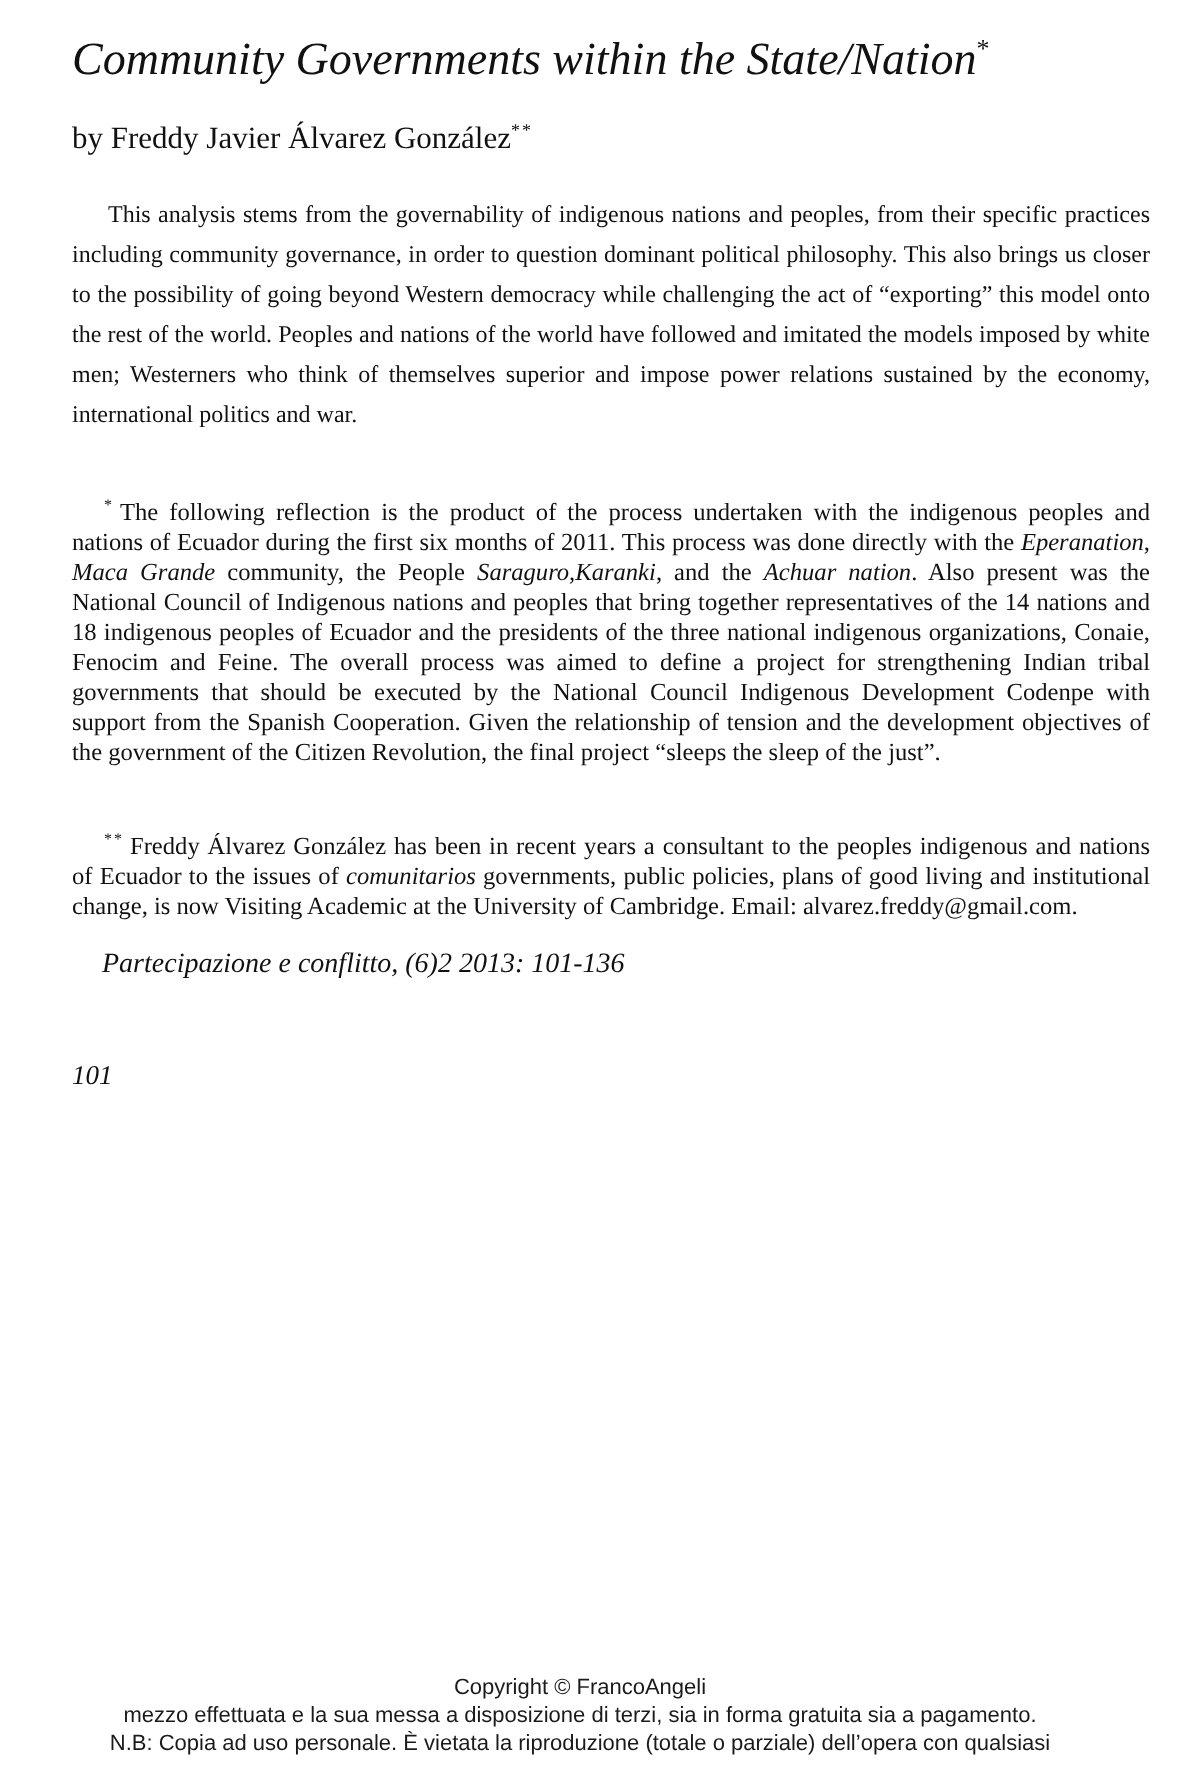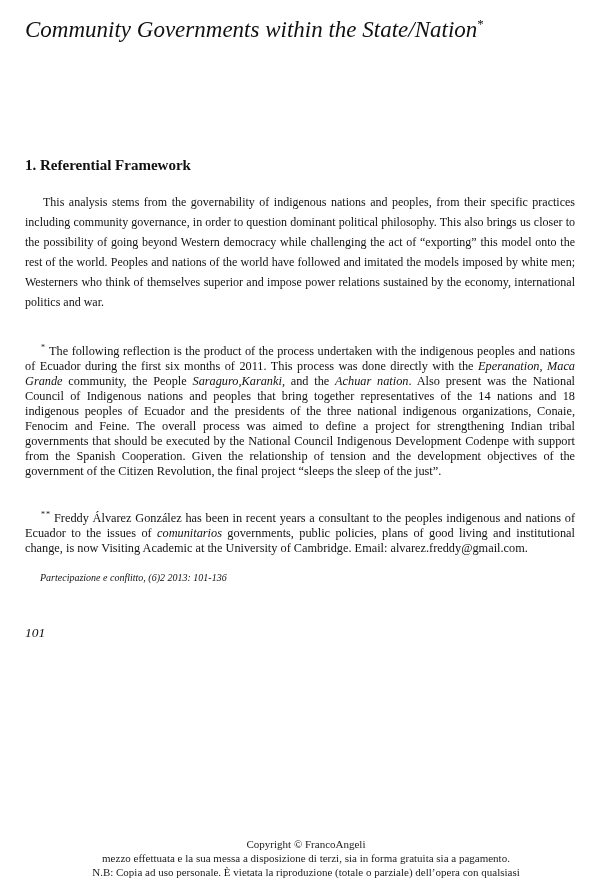--- a/index.html
+++ b/index.html
@@ -7,21 +7,21 @@
   body {
     width: 600px;
     font-family: "Liberation Serif", "DejaVu Serif", serif;
     color: #111111;
   }
   .page {
     position: relative;
     width: 600px;
     height: 891px;
     background: #ffffff;
-    padding: 16px 25px 0 25px;
+    padding: 16px 25px 0 36px;
     overflow: hidden;
   }
   .article-title {
     font-size: 23px;
     line-height: 28px;
     font-style: italic;
     font-weight: normal;
     white-space: nowrap;
   }
   .article-title sup {
@@ -69,51 +69,51 @@
   .footnotes sup {
     font-size: 8px;
     vertical-align: super;
     line-height: 0;
     margin-right: 3px;
     letter-spacing: 1px;
   }
   .journal-citation {
     margin-top: 14px;
     margin-left: 15px;
-    font-size: 10px;
+    font-size: 14px;
     line-height: 15px;
     font-style: italic;
   }
   .page-number {
     margin-top: 40px;
     text-align: left;
     font-size: 13.5px;
     font-style: italic;
   }
   .publisher-notice {
     position: absolute;
-    left: 16px;
+    left: 0;
     bottom: 12px;
     width: 580px;
     text-align: center;
-    font-family: Liberation Serif, serif;
+    font-family: Liberation Sans, sans-serif;
     font-size: 11px;
     line-height: 14px;
     color: #1a1a1a;
   }
 </style>
 </head>
 <body>
 
 <div class="page">
 
   <h1 class="article-title"><span>Community Governments within the State/Nation</span><sup>*</sup></h1>
 
+  <div class="byline"><span>by Freddy Javier Álvarez González</span><sup>**</sup></div>
 
-  <h2 class="section-heading">1. Referential Framework</h2>
 
   <div class="body-text">
     <p>This analysis stems from the governability of indigenous nations and peoples, from their specific practices including community governance, in order to question dominant political philosophy. This also brings us closer to the possibility of going beyond Western democracy while challenging the act of “exporting” this model onto the rest of the world. Peoples and nations of the world have followed and imitated the models imposed by white men; Westerners who think of themselves superior and impose power relations sustained by the economy, international politics and war.</p>
   </div>
 
   <div class="footnotes">
     <p><sup>*</sup><span><span>The following reflection is the product of the process undertaken with the indigenous peoples and nations of Ecuador during the first six months of 2011. This process was done directly with the </span><span style="font-style: italic;">Eperanation</span><span>, </span><span style="font-style: italic;">Maca Grande</span><span> community, the People </span><span style="font-style: italic;">Saraguro,Karanki</span><span>, and the </span><span style="font-style: italic;">Achuar nation</span><span>. Also present was the National Council of Indigenous nations and peoples that bring together representatives of the 14 nations and 18 indigenous peoples of Ecuador and the presidents of the three national indigenous organizations, Conaie, Fenocim and Feine. The overall process was aimed to define a project for strengthening Indian tribal governments that should be executed by the National Council Indigenous Development Codenpe with support from the Spanish Cooperation. Given the relationship of tension and the development objectives of the government of the Citizen Revolution, the final project “sleeps the sleep of the just”.</span></span></p>
     <p><sup>**</sup><span><span>Freddy Álvarez González has been in recent years a consultant to the peoples indigenous and nations of Ecuador to the issues of </span><span style="font-style: italic;">comunitarios</span><span> governments, public policies, plans of good living and institutional change, is now Visiting Academic at the University of Cambridge. Email: alvarez.freddy@gmail.com.</span></span></p>
   </div>
 

